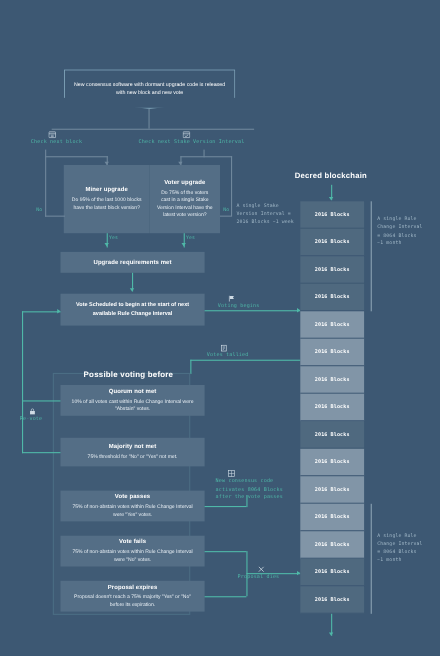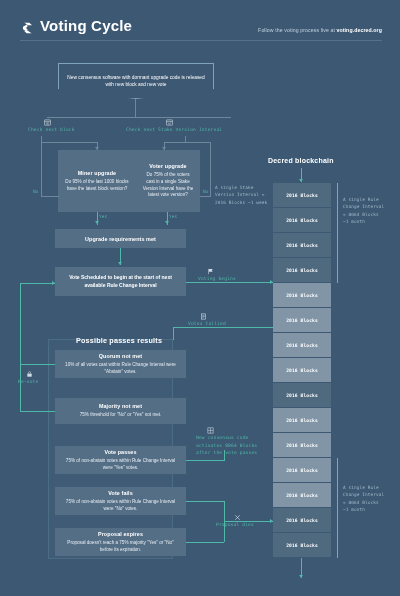--- a/index.html
+++ b/index.html
@@ -112,34 +112,20 @@
     position: absolute; left: 268px; top: 157px;
     font-size: 7px; font-weight: bold; color: #ffffff; letter-spacing: .2px;
   }
   .brace { position: absolute; width: 1px; background: #8ba2b4; }
 </style>
 </head>
 <body>
 
 <div id="root">
 
-  <div class="header">
-    <span class="logo">
-      <svg width="16" height="16" viewBox="0 0 24 24">
-        <path d="M6 4 L14 4 L18 8 L12 8 L8 5 Z" fill="#ffffff"></path>
-        <path d="M18 20 L10 20 L6 16 L12 16 L16 19 Z" fill="#ffffff"></path>
-        <path d="M4.5 10 L11 6.5 L11 10.5 L8.5 12 L11 13.5 L11 17.5 L4.5 14 Z" fill="#ffffff"></path>
-      </svg>
-    </span>
-    <div class="title">Voting Cycle</div>
-    <div class="follow">
-      <span>Follow the voting process live at </span><b>voting.decred.org</b>
-    </div>
-    <div class="hdr-rule"></div>
-  </div>
 
   <div class="banner" style="left:58px; top:63px; width:156px; height:36px;">New consensus software with dormant upgrade code is released with new block and new vote</div>
 
   <div class="ln v grey" style="left:135px; top:99px; height:18px;"></div>
   <div class="ln h grey" style="left:47px; top:117px; width:184px;"></div>
 
   <span class="ico" style="left:44px; top:119px;">
     <svg width="7" height="7" viewBox="0 0 16 16">
         <rect x="1" y="2" width="14" height="12" rx="1" fill="none" stroke="#cfdbe5" stroke-width="1.4"></rect>
         <line x1="1" y1="6" x2="15" y2="6" stroke="#cfdbe5" stroke-width="1.4"></line>
@@ -226,21 +212,21 @@
     <svg width="7" height="7" viewBox="0 0 16 16">
         <rect x="3" y="2" width="10" height="12" fill="none" stroke="#cfdbe5" stroke-width="1.4"></rect>
         <line x1="5.5" y1="5.5" x2="10.5" y2="5.5" stroke="#cfdbe5" stroke-width="1.2"></line>
         <line x1="5.5" y1="8" x2="10.5" y2="8" stroke="#cfdbe5" stroke-width="1.2"></line>
         <line x1="5.5" y1="10.5" x2="8.5" y2="10.5" stroke="#cfdbe5" stroke-width="1.2"></line>
       </svg>
   </span>
   <div class="lbl" style="left:188px; top:321px;">Votes tallied</div>
 
   <div class="results-panel" style="left:48px; top:339px; width:125px; height:220px;"></div>
-  <div class="section-title" style="left:76px; top:336px;">Possible passes results</div>
+  <div class="section-title" style="left:76px; top:336px;">Possible voting before</div>
 
   <div class="box" style="left:55px; top:350px; width:131px; height:28px;">
     <div class="bx-title">Quorum not met</div>
     <div class="bx-body">10% of all votes cast within Rule Change Interval were "Abstain" votes.</div>
   </div>
 
   <div class="box" style="left:55px; top:398px; width:131px; height:26px;">
     <div class="bx-title">Majority not met</div>
     <div class="bx-body">75% threshold for "No" or "Yes" not met.</div>
   </div>

